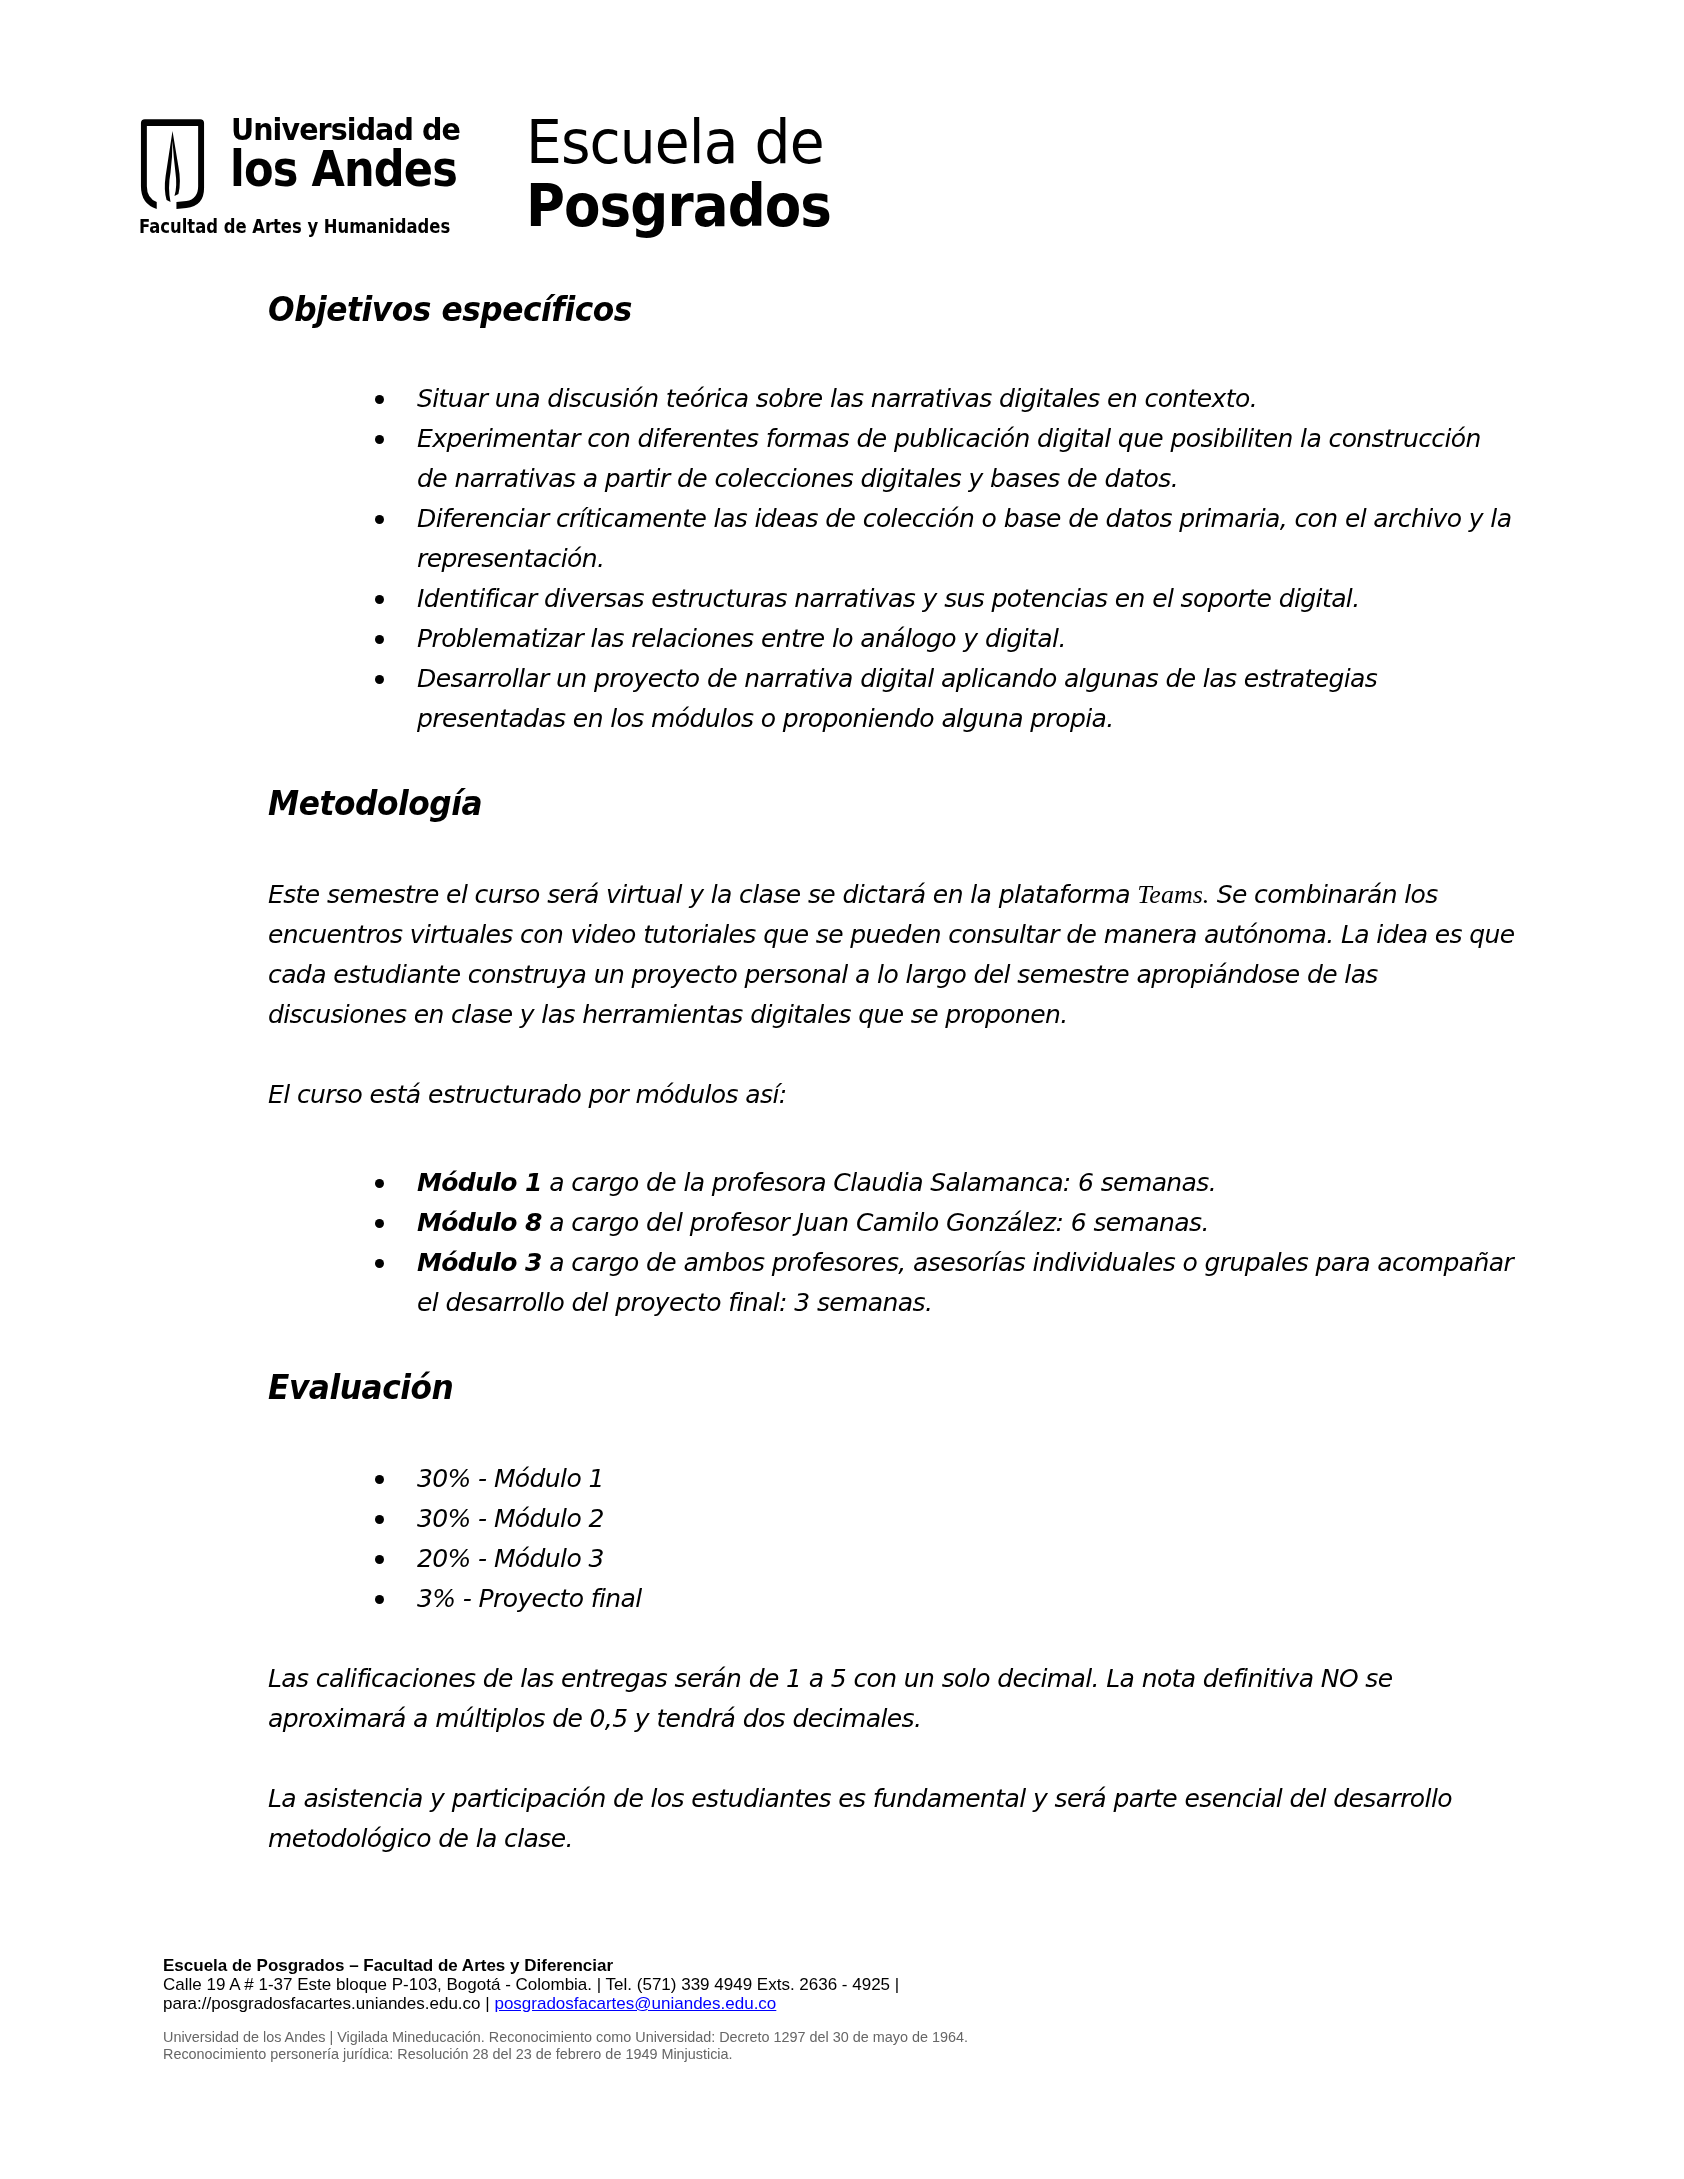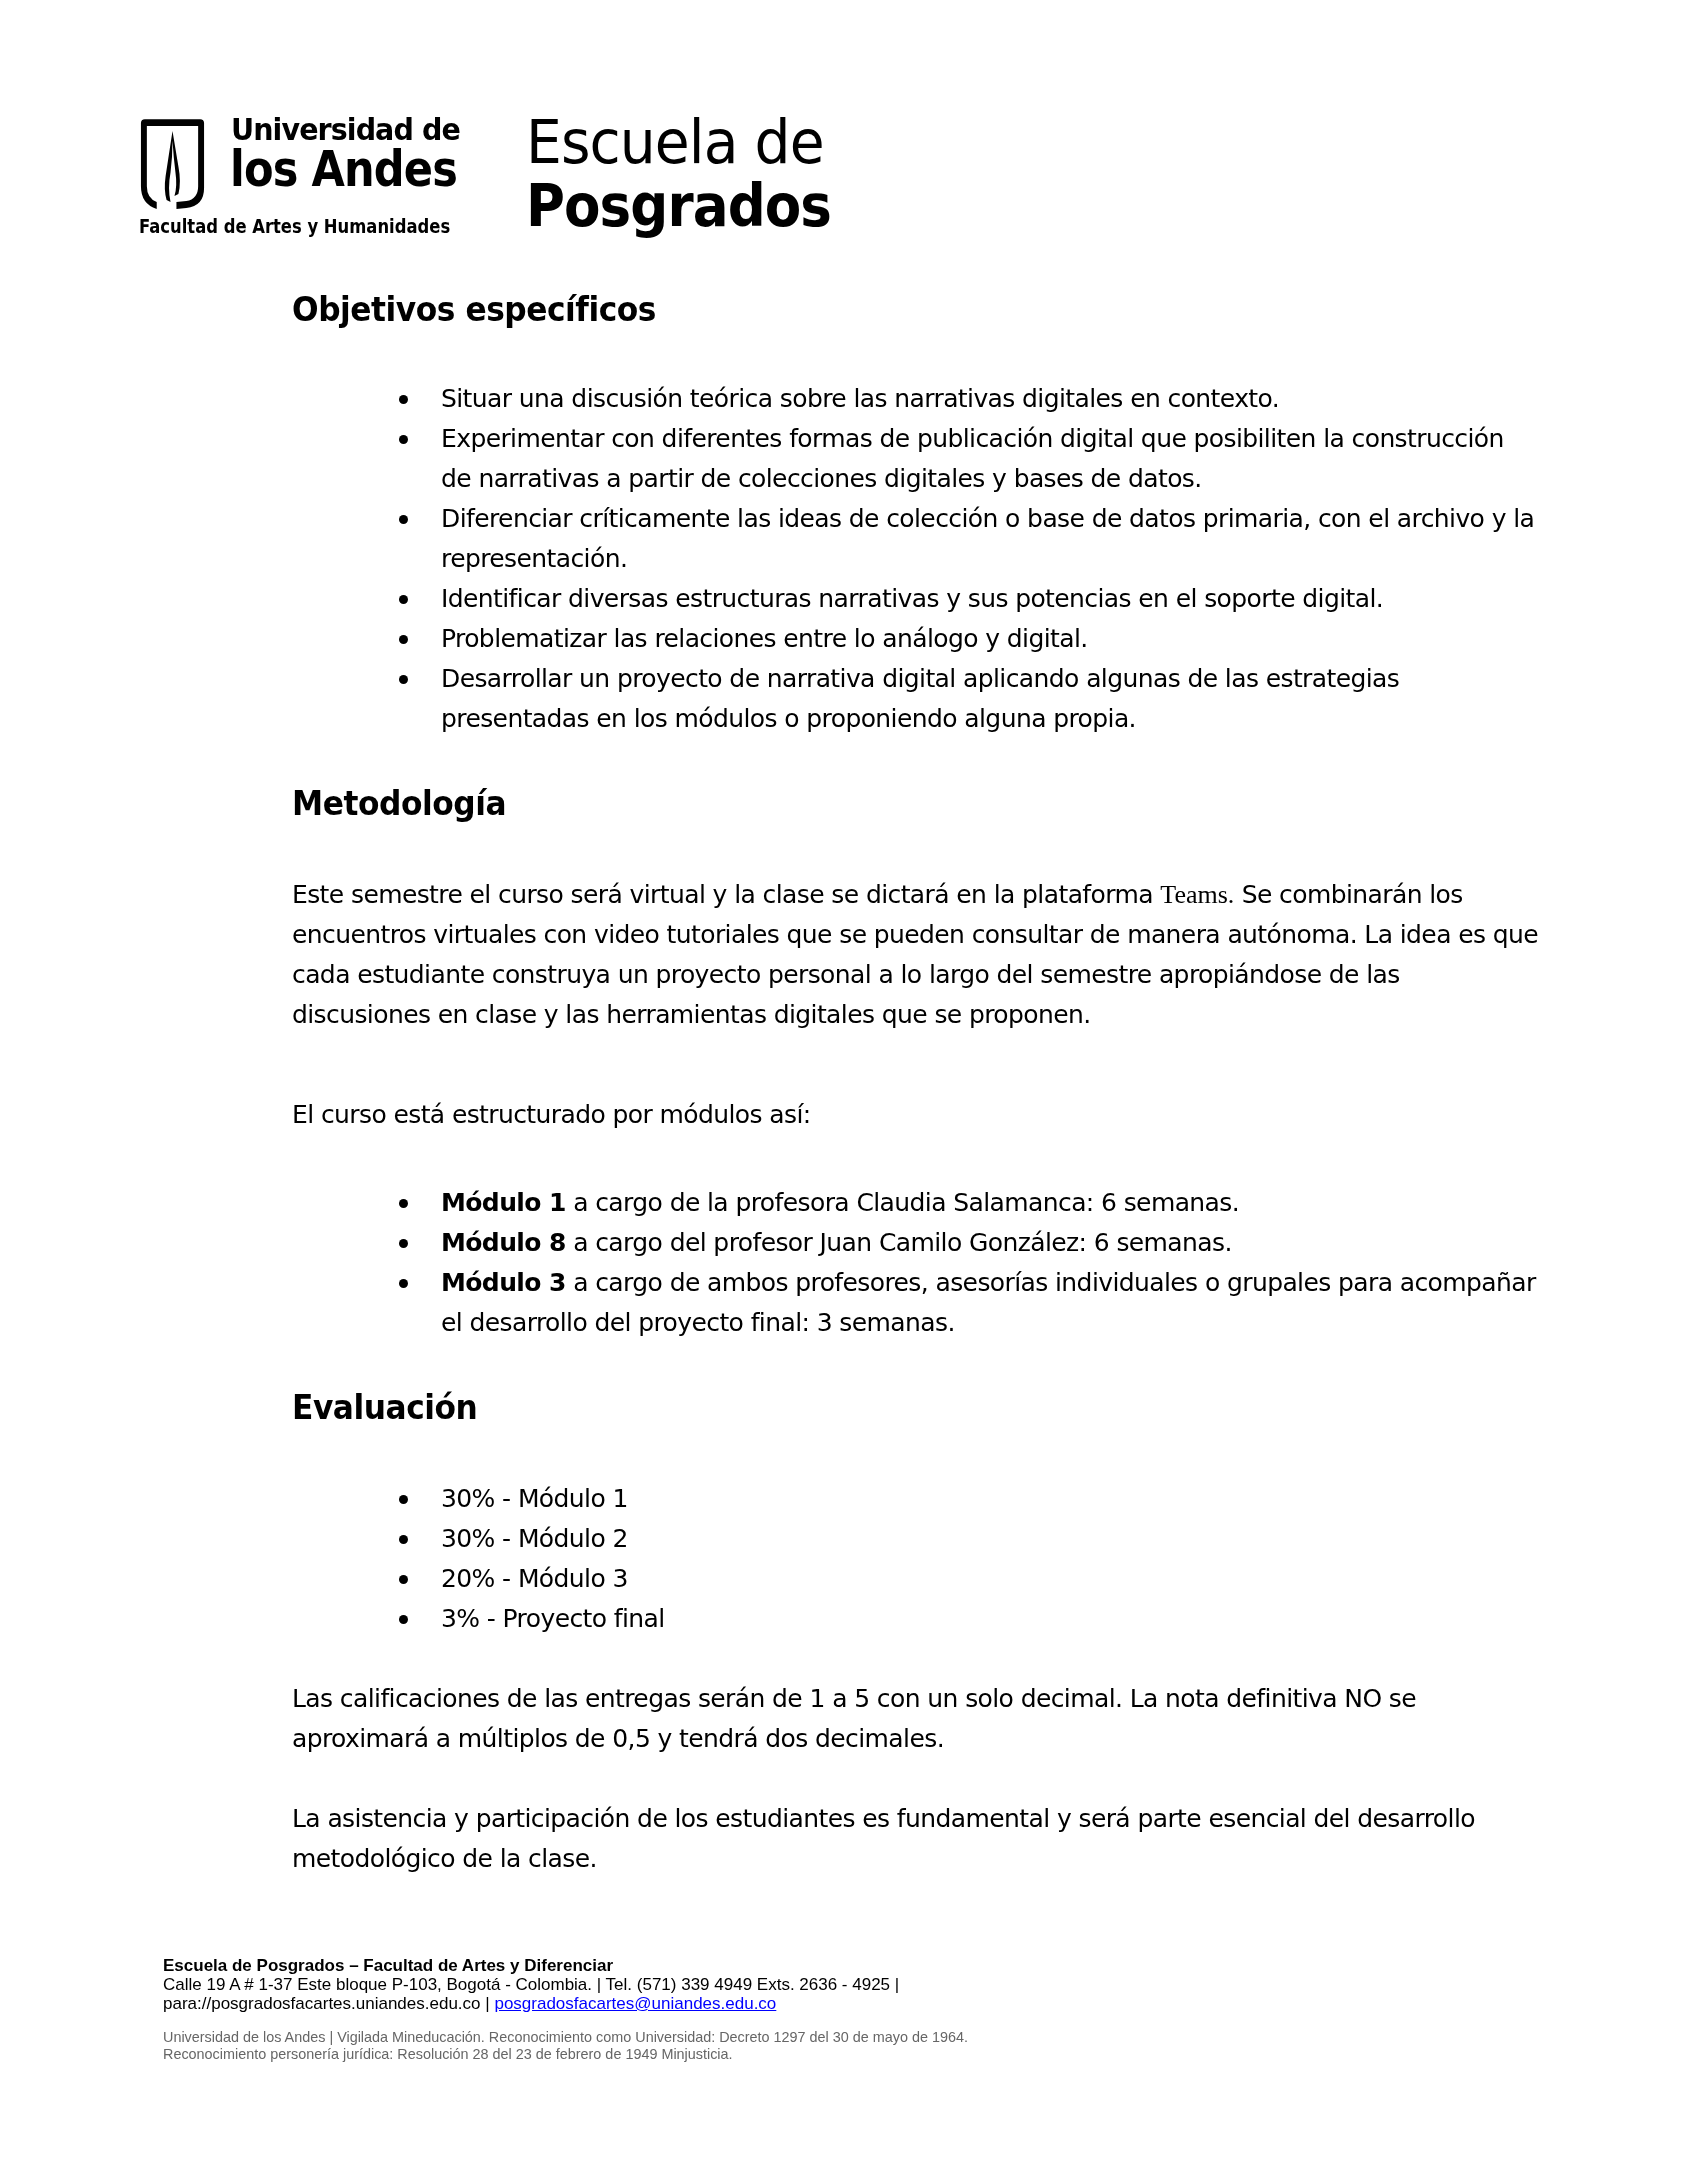--- a/index.html
+++ b/index.html
@@ -81,23 +81,24 @@
       line-height: 59px;
       white-space: nowrap;
       letter-spacing: -1px;
       margin-top: 4px;
       transform: scaleX(0.9);
       transform-origin: left;
     }
 
     .content {
       position: absolute;
-      left: 292px;
+      left: 268px;
       top: 287px;
       width: 1247px;
+      font-style: italic;
     }
     .section-title {
       font-family: "DejaVu Sans", sans-serif;
       font-size: 34px;
       font-weight: bold;
       margin: 0;
       line-height: 44px;
       letter-spacing: -0.5px;
       transform: scaleX(0.92);
       transform-origin: left;
@@ -127,21 +128,21 @@
       background: #000;
     }
     .serif-word { font-family: "Liberation Serif", serif; font-size: 26px; letter-spacing: 0; }
     p { margin: 0; }
     b { font-weight: bold; }
 
     #objetivos-title { margin-top: 0; }
     #objetivos-list { margin-top: 48px; }
     #metodologia-title { margin-top: 42px; }
     #metodologia-para { margin-top: 50px; }
-    #modulos-intro { margin-top: 60px; }
+    #modulos-intro { margin-top: 40px; }
     #modulos-list { margin-top: 48px; }
     #evaluacion-title { margin-top: 42px; }
     #evaluacion-list { margin-top: 50px; }
     #calificaciones-para { margin-top: 40px; }
     #asistencia-para { margin-top: 40px; }
 
     .footer {
       position: absolute;
       left: 163px;
       top: 1956px;

